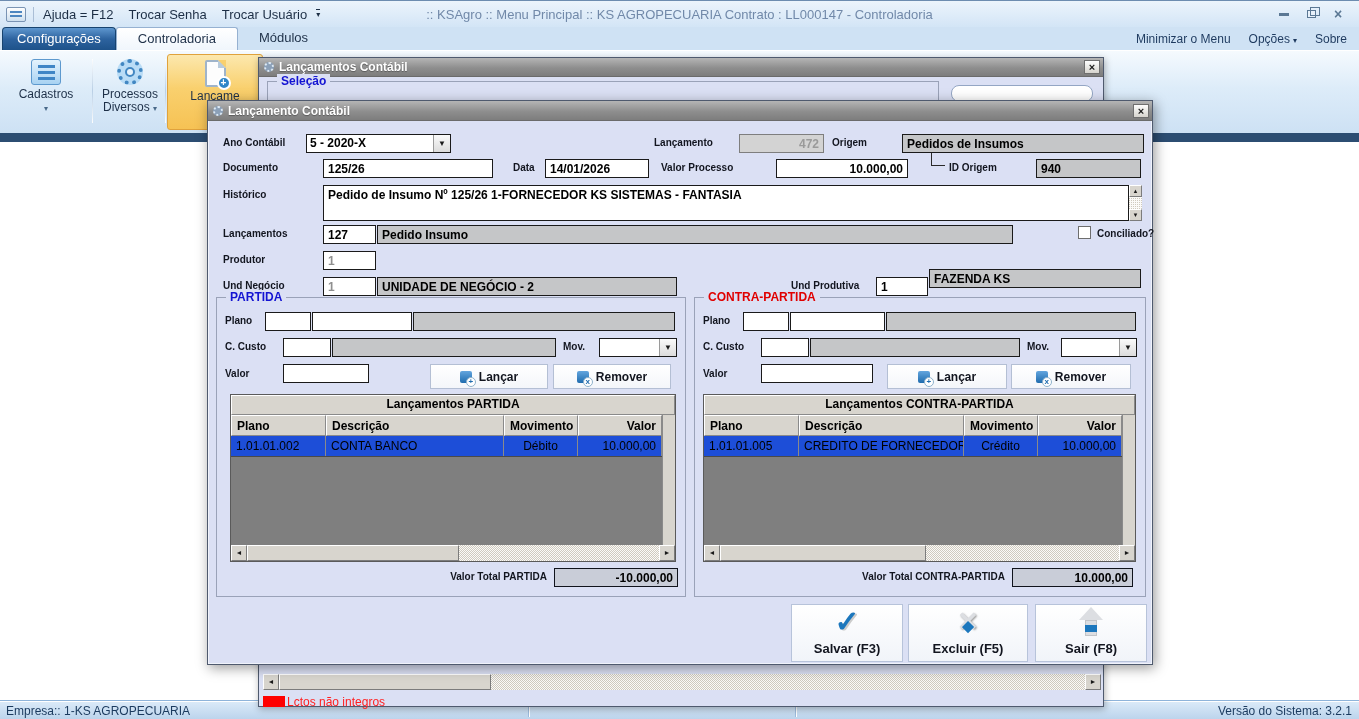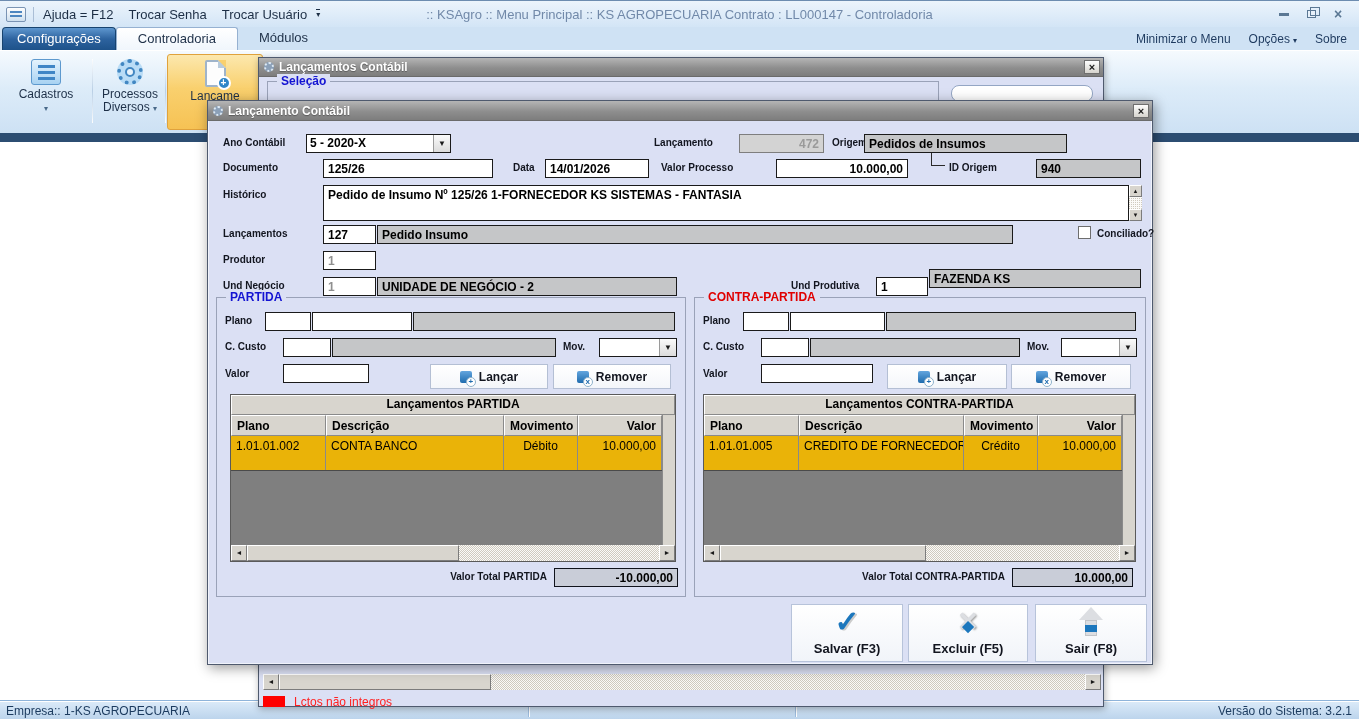--- a/index.html
+++ b/index.html
@@ -75,21 +75,21 @@
 .ic-sq{width:12px;height:12px;background:linear-gradient(#63a5de,#1f6cae);border-radius:2px;position:relative;flex:none}
 .ic-sq b{position:absolute;right:-4px;bottom:-4px;width:10px;height:10px;background:#fff;border:1px solid #8fb2cc;border-radius:50%;color:#1f6cae;font-size:8px;line-height:8px;text-align:center;font-weight:bold}
 
 .grid{position:absolute;display:flex;flex-direction:column;border:1px solid #5a5a5a;background:#7f7f7f}
 .gtitle{height:20px;flex:none;background:#d8d5ce;border:1px solid;border-color:#fff #8a8a8a #8a8a8a #fff;font-weight:bold;font-size:12px;text-align:center;line-height:17px}
 .gmid{flex:1;display:flex;min-height:0}
 .gcols{flex:1;display:flex;flex-direction:column;min-width:0}
 .ghead{display:flex;height:21px;flex:none}
 .ghead .gc{background:#d8d5ce;border:1px solid;border-color:#fff #8a8a8a #8a8a8a #fff;font-weight:bold}
 .gc{font-size:12px;padding:3px 5px;line-height:14px;white-space:nowrap;overflow:hidden}
-.grow{display:flex;height:35px;flex:none;background:#eab308;border-bottom:1px solid #4a4a4a}
+.grow{display:flex;height:21px;flex:none;background:#1d4ed8;border-bottom:1px solid #4a4a4a}
 .grow .gc{border-right:1px solid #8a8a8a}
 .gc.c1{width:95px;flex:none}.gc.c2{flex:1}.gc.c3{width:74px;flex:none}.gc.c4{width:84px;flex:none;text-align:right}
 .gc.ctr{text-align:center}
 .gempty{flex:1;background:#7f7f7f}
 .gvstrip{width:13px;flex:none;background:#d8d5ce;border-left:1px solid #8a8a8a}
 
 .hscroll{height:16px;flex:none;display:flex}
 .sbbtn{width:16px;height:16px;flex:none;background:#d8d5ce;border:1px solid;border-color:#fff #7c7c7c #7c7c7c #fff;font-size:7px;text-align:center;line-height:13px;color:#1a1a1a}
 .sbthumb{height:16px;flex:none;background:#d8d5ce;border:1px solid;border-color:#fff #7c7c7c #7c7c7c #fff}
 .sbtrack{flex:1;background-color:#fbfaf8;background-image:linear-gradient(45deg,#cfcabf 25%,transparent 25%,transparent 75%,#cfcabf 75%),linear-gradient(45deg,#cfcabf 25%,transparent 25%,transparent 75%,#cfcabf 75%);background-size:2px 2px;background-position:0 0,1px 1px}
@@ -102,21 +102,21 @@
 .ic-check{display:block;margin-top:1px;font-size:30px;font-weight:bold;color:#1c77bd;line-height:32px;text-shadow:2px 1px 0 #cccccc}
 .ic-bigx{display:block;position:relative;height:33px;margin-top:1px}
 .ic-bigx .xg{font-size:33px;font-weight:bold;color:#dcdee2;line-height:30px;text-shadow:1px 1px 2px #9a9a9a}
 .ic-bigx .dmd{position:absolute;left:50%;top:60%;transform:translate(-50%,-50%);color:#1c77bd;font-size:15px}
 .ic-up{display:block;position:relative;width:26px;height:31px;margin:2px auto 0}
 .ic-up .tri{position:absolute;top:0;left:1px;width:0;height:0;border-left:12px solid transparent;border-right:12px solid transparent;border-bottom:13px solid #dcdee2}
 .ic-up .stem{position:absolute;top:13px;left:7px;width:12px;height:16px;background:#dcdee2;border:1px solid #c2c4c8}
 .ic-up .bluebit{position:absolute;top:18px;left:7px;width:12px;height:7px;background:#1c77bd}
 
 .whitebox{position:absolute;background:#fff;border:1px solid #94a6c4;border-radius:8px}
-.legendrow{position:absolute;height:13px;display:flex;align-items:center;gap:9px}
+.legendrow{position:absolute;height:13px;display:flex;align-items:center;gap:2px}
 .swatch{width:22px;height:11px;background:#ff0000;flex:none}
 .legendtxt{color:#ff2020;font-size:12px;white-space:nowrap}
 
 .statusbar{position:absolute;left:0;bottom:0;width:1359px;height:19px;background:linear-gradient(#dcebf9,#bcd4ec);border-top:1px solid #8fb4da;box-shadow:inset 0 1px 0 #fff;font-size:12px;color:#1b3a5e;z-index:3}
 .sleft{position:absolute;left:6px;top:3px}
 .sright{position:absolute;right:7px;top:3px}
 .ssep{position:absolute;top:2px;height:14px;width:1px;background:#9dbbdc;box-shadow:1px 0 0 #fff}
 </style>
 </head>
 <body>
@@ -209,21 +209,21 @@
   <div class="dbody">
 
     <span class="lbl" style="left:15px;top:16px">Ano Contábil</span>
     <div class="combo" style="left:98px;top:13px;width:145px">
       <span class="cval">5 - 2020-X</span>
       <span class="cbtn">▼</span>
     </div>
     <span class="lbl" style="left:446px;top:16px">Lançamento</span>
     <div class="fld disabled rt" style="left:531px;top:13px;width:85px">472</div>
     <span class="lbl" style="left:624px;top:16px">Origem</span>
-    <div class="fld gray" style="left:656px;top:13px;width:203px">Pedidos de Insumos</div>
+    <div class="fld gray" style="left:694px;top:13px;width:242px">Pedidos de Insumos</div>
 
     <span class="lbl" style="left:15px;top:41px">Documento</span>
     <div class="fld white" style="left:115px;top:38px;width:170px">125/26</div>
     <span class="lbl" style="left:305px;top:41px">Data</span>
     <div class="fld white" style="left:337px;top:38px;width:104px">14/01/2026</div>
     <span class="lbl" style="left:453px;top:41px">Valor Processo</span>
     <div class="fld white rt" style="left:568px;top:38px;width:132px">10.000,00</div>
     <span class="connector" style="left:723px;top:32px;width:14px;height:13px"></span>
     <span class="lbl" style="left:741px;top:41px">ID Origem</span>
     <div class="fld gray" style="left:828px;top:38px;width:105px">940</div>

